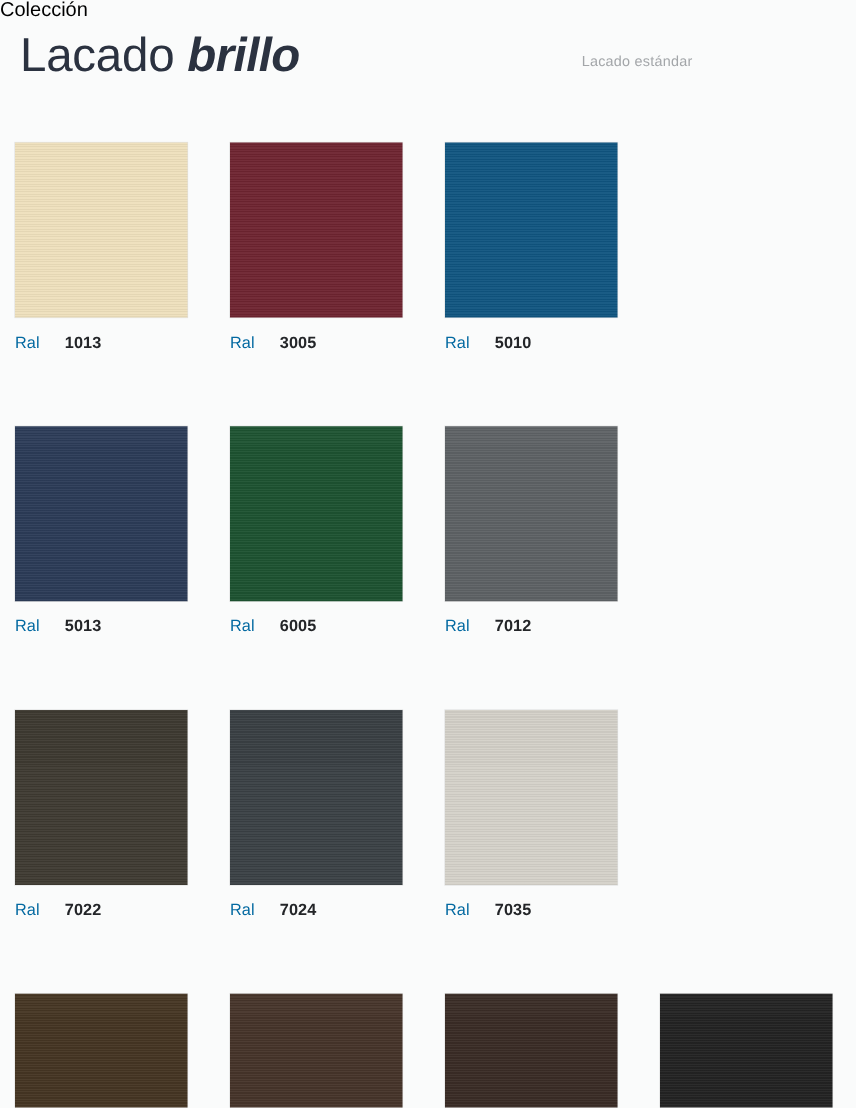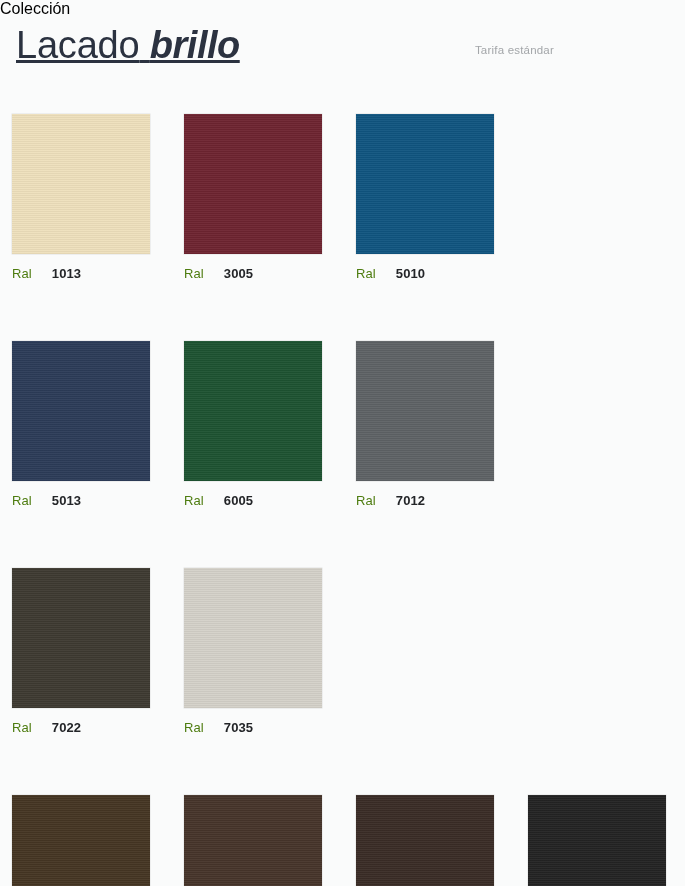--- a/index.html
+++ b/index.html
@@ -26,21 +26,20 @@
   #page-title {
     position: absolute;
     left: 16px;
     top: 22px;
     font-size: 38px;
     line-height: 46px;
     color: #2b3240;
     font-weight: 300;
     letter-spacing: -0.2px;
     white-space: nowrap;
-    text-decoration: underline;
   }
   #page-title .title-accent {
     font-weight: 700;
     font-style: italic;
     letter-spacing: -0.5px;
   }
   #tariff-note {
     position: absolute;
     right: 21px;
     top: 44px;
@@ -90,38 +89,38 @@
   }
   .swatch-label {
     margin-top: 12px;
     font-size: 13px;
     color: #3a3a3c;
     letter-spacing: 0.1px;
     white-space: nowrap;
   }
   .swatch-label .ral-prefix {
     font-weight: 400;
-    color: #4d7c0f;
+    color: #0369a1;
   }
   .swatch-label .ral-code {
     font-weight: 700;
     color: #232528;
     margin-left: 20px;
   }
 </style>
 </head>
 <body>
 
 <div id="page-header">
   <div>Colección</div>
   <div id="page-title">
     <span class="title-regular">Lacado</span>
     <span class="title-accent">brillo</span>
   </div>
-  <div id="tariff-note">Tarifa estándar</div>
+  <div id="tariff-note">Lacado estándar</div>
 </div>
 
 <div id="swatch-grid">
     <div class="swatch-row">
       <div class="swatch-cell">
         <div class="swatch-chip" style="background: rgb(238, 224, 188);"></div>
         <div class="swatch-label"><span class="ral-prefix">Ral</span><span class="ral-code">1013</span></div>
       </div>
       <div class="swatch-cell">
         <div class="swatch-chip" style="background: rgb(110, 36, 48);"></div>
@@ -145,20 +144,24 @@
         <div class="swatch-chip" style="background: rgb(94, 98, 101);"></div>
         <div class="swatch-label"><span class="ral-prefix">Ral</span><span class="ral-code">7012</span></div>
       </div>
     </div>
     <div class="swatch-row">
       <div class="swatch-cell">
         <div class="swatch-chip" style="background: rgb(62, 58, 49);"></div>
         <div class="swatch-label"><span class="ral-prefix">Ral</span><span class="ral-code">7022</span></div>
       </div>
       <div class="swatch-cell">
+        <div class="swatch-chip" style="background: rgb(58, 64, 68);"></div>
+        <div class="swatch-label"><span class="ral-prefix">Ral</span><span class="ral-code">7024</span></div>
+      </div>
+      <div class="swatch-cell">
         <div class="swatch-chip" style="background: rgb(212, 209, 201);"></div>
         <div class="swatch-label"><span class="ral-prefix">Ral</span><span class="ral-code">7035</span></div>
       </div>
     </div>
     <div class="swatch-row">
       <div class="swatch-cell">
         <div class="swatch-chip" style="background: rgb(69, 53, 35);"></div>
       </div>
       <div class="swatch-cell">
         <div class="swatch-chip" style="background: rgb(70, 52, 42);"></div>

